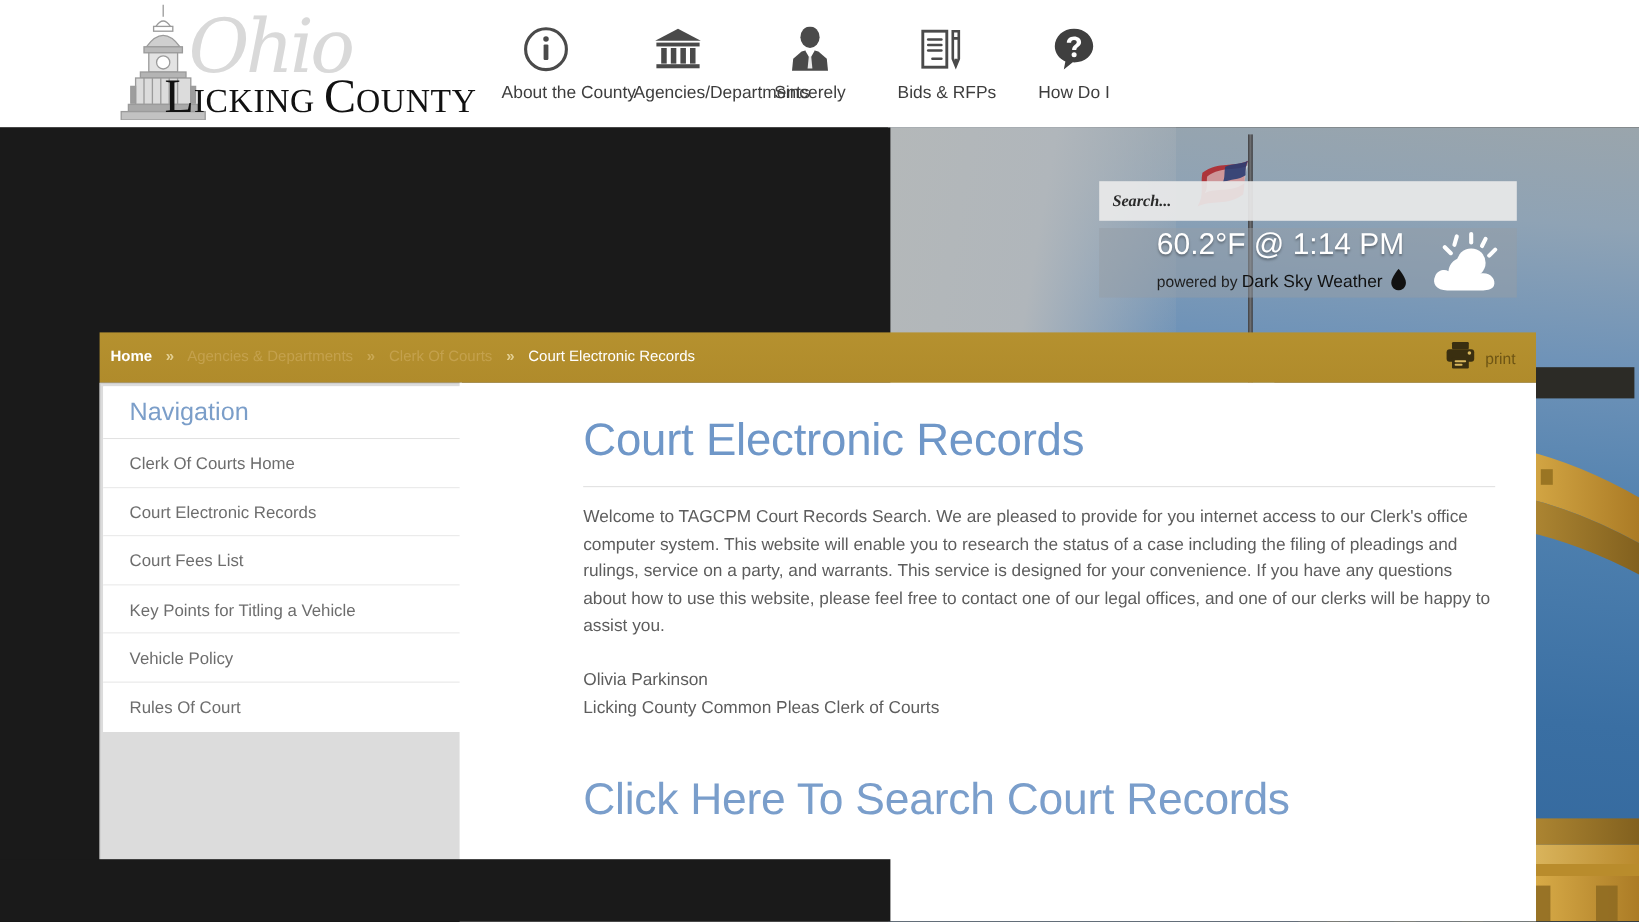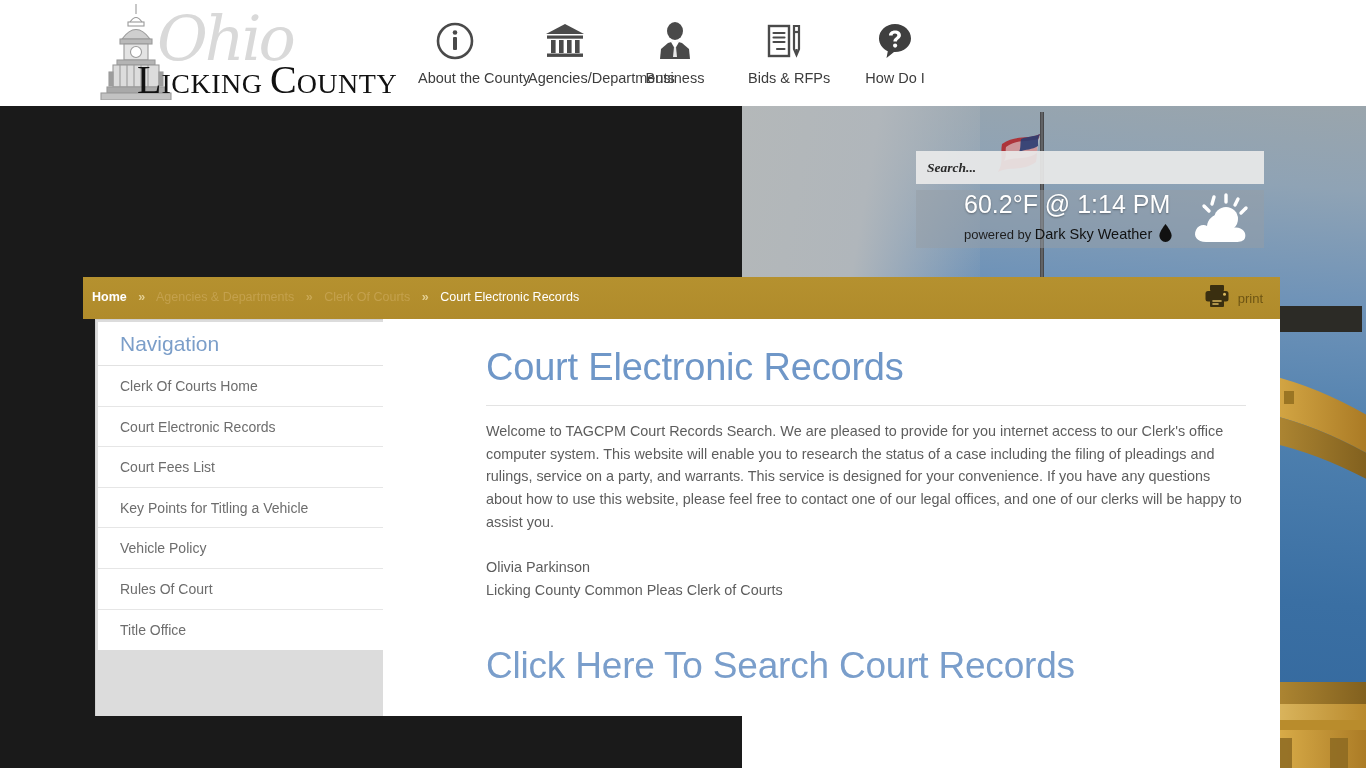--- a/index.html
+++ b/index.html
@@ -262,21 +262,21 @@
   #content-body {
     position: relative;
     width: 1197px;
     height: 449px;
     background: transparent;
   }
 
   
   #sidebar {
     position: absolute;
-    left: 12px; top: 0;
+    left: 0; top: 0;
     width: 302px;
     height: 437px;
     background: #dcdcdc;
     padding: 2px;
     border: 1px solid #cfcfcf;
   }
   #sidebar-inner {
     background: #ffffff;
     width: 298px;
   }
@@ -531,21 +531,21 @@
 
     <div class="nav-item">
       <div class="nav-icon">
         <svg width="34" height="38" viewBox="0 0 34 38">
           <ellipse cx="17" cy="9" rx="8" ry="9" fill="#4a4a4a"></ellipse>
           <path d="M17 19 L10 21 L3 27 L2 37 L32 37 L31 27 L24 21 Z" fill="#4a4a4a"></path>
           <path d="M13 20 L17 27 L21 20 L17 18 Z" fill="#ffffff"></path>
           <path d="M16 25 L18 25 L19 35 L15 35 Z" fill="#e8e8e8"></path>
         </svg>
       </div>
-      <div class="nav-label">Business</div>
+      <div class="nav-label">Sincerely</div>
     </div>
 
     <div class="nav-item">
       <div class="nav-icon">
         <svg width="38" height="38" viewBox="0 0 38 38">
           <rect x="3" y="4" width="20" height="30" fill="none" stroke="#4a4a4a" stroke-width="2.4"></rect>
           <g stroke="#4a4a4a" stroke-width="2.1" stroke-linecap="round">
             <line x1="7.5" y1="11" x2="18.5" y2="11"></line>
             <line x1="7.5" y1="15.5" x2="18.5" y2="15.5"></line>
             <line x1="7.5" y1="20" x2="18.5" y2="20"></line>
@@ -605,21 +605,20 @@
 
     <aside id="sidebar">
       <div id="sidebar-inner">
         <div id="nav-title">Navigation</div>
         <div class="side-item">Clerk Of Courts Home</div>
         <div class="side-item">Court Electronic Records</div>
         <div class="side-item">Court Fees List</div>
         <div class="side-item">Key Points for Titling a Vehicle</div>
         <div class="side-item">Vehicle Policy</div>
         <div class="side-item">Rules Of Court</div>
-        <div class="side-item">Title Office</div>
       </div>
     </aside>
 
     <main id="main-col">
       <h1 id="page-title">Court Electronic Records</h1>
       <hr id="title-rule">
       <p id="intro-para">Welcome to TAGCPM Court Records Search. We are pleased to provide for you internet access to our Clerk's office computer system. This website will enable you to research the status of a case including the filing of pleadings and rulings, service on a party, and warrants. This service is designed for your convenience. If you have any questions about how to use this website, please feel free to contact one of our legal offices, and one of our clerks will be happy to assist you.</p>
       <div id="sig-block">
         <div class="sig-line">Olivia Parkinson</div>
         <div class="sig-line">Licking County Common Pleas Clerk of Courts</div>

